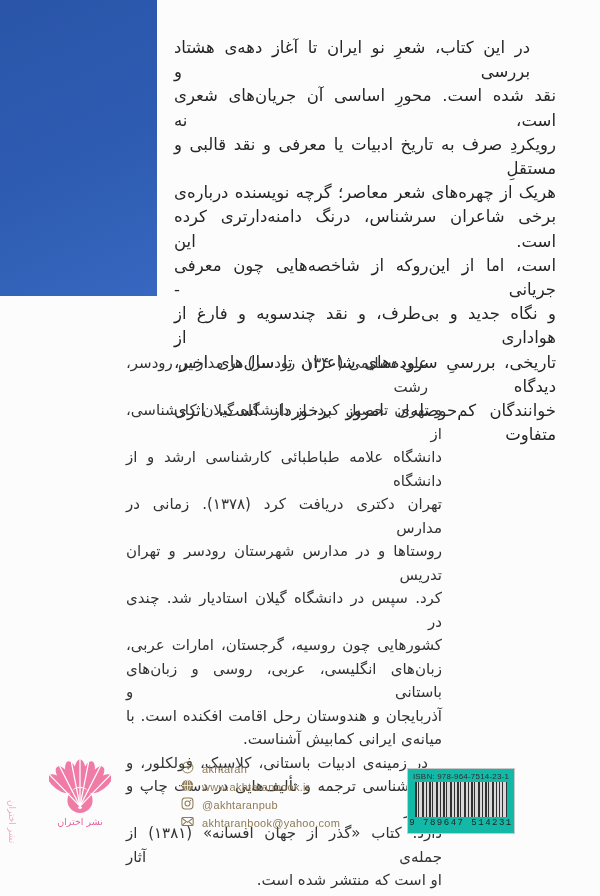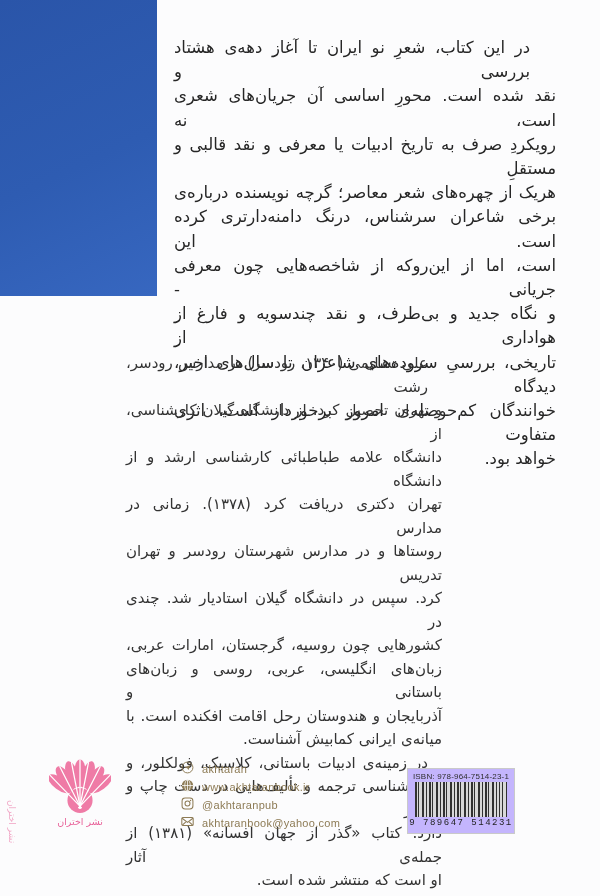--- a/index.html
+++ b/index.html
@@ -42,21 +42,21 @@
   }
   .contact-row { display:flex; align-items:center; gap:8px; height:13px; }
   .contact-row svg { width:13px; height:13px; flex:0 0 auto; }
   .contact-text {
     font-family:"Liberation Sans", sans-serif; font-size:11px;
     letter-spacing:0.3px;
   }
 
   .barcode {
     position:absolute; left:408px; top:769px; width:106px; height:64px;
-    background:#c4b5fd; box-shadow:0 0 0 1px #c9c9c9;
+    background:#14b8a6; box-shadow:0 0 0 1px #c9c9c9;
     display:flex; flex-direction:column; align-items:center;
     padding:3px 0 2px 0; box-sizing:border-box;
   }
   .isbn-label {
     font-family:"Liberation Sans", sans-serif; font-size:8px; color:#2e2e2e;
     letter-spacing:0.2px; white-space:nowrap;
   }
   .bars {
     width:92px; height:35px; margin-top:1px;
     background:repeating-linear-gradient(90deg,
@@ -82,21 +82,20 @@
 <div class="description">
     <div class="line first">در این کتاب، شعرِ نو ایران تا آغاز دهه‌ی هشتاد بررسی و</div>
     <div class="line">نقد شده است. محورِ اساسی آن جریان‌های شعری است، نه</div>
     <div class="line">رویکردِ صرف به تاریخ ادبیات یا معرفی و نقد قالبی و مستقلِ</div>
     <div class="line">هریک از چهره‌های شعر معاصر؛ گرچه نویسنده درباره‌ی</div>
     <div class="line">برخی شاعران سرشناس، درنگ دامنه‌دارتری کرده است. این</div>
     <div class="line">است، اما از این‌روکه از شاخصه‌هایی چون معرفی جریانی -</div>
     <div class="line">و نگاه جدید و بی‌طرف، و نقد چندسویه و فارغ از هواداری از</div>
     <div class="line">تاریخی، بررسیِ سروده‌های شاعران تا سال‌های اخیر، دیدگاه</div>
     <div class="line">خوانندگان کم‌حوصله‌ی امروز برخوردار است، اثری متفاوت</div>
-    <div class="line para-end">خواهد بود.</div>
   </div>
 
 <div class="bio">
     <div class="line first">علی تسلیمی (۱۳۴۰، رودسر) در مدارس رودسر، رشت</div>
     <div class="line">و تهران تحصیل کرد. از دانشگاه گیلان کارشناسی، از</div>
     <div class="line">دانشگاه علامه طباطبائی کارشناسی ارشد و از دانشگاه</div>
     <div class="line">تهران دکتری دریافت کرد (۱۳۷۸). زمانی در مدارس</div>
     <div class="line">روستاها و در مدارس شهرستان رودسر و تهران تدریس</div>
     <div class="line">کرد. سپس در دانشگاه گیلان استادیار شد. چندی در</div>
     <div class="line">کشورهایی چون روسیه، گرجستان، امارات عربی،</div>

